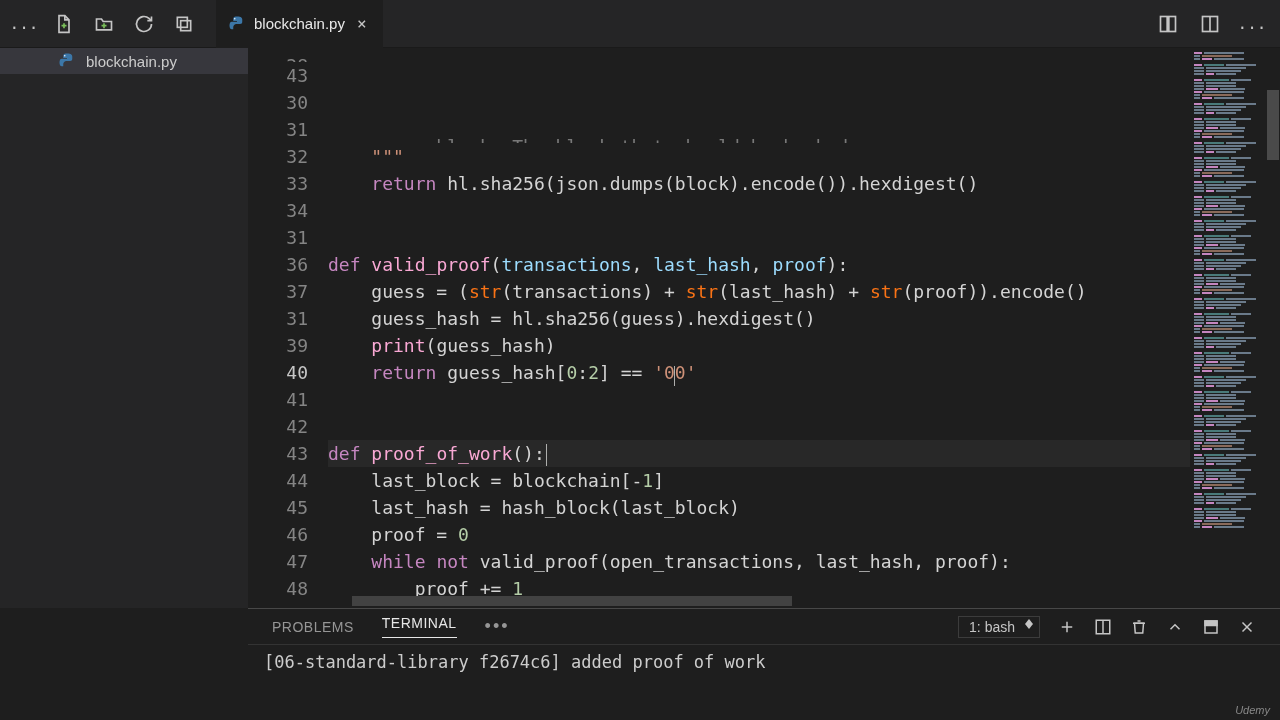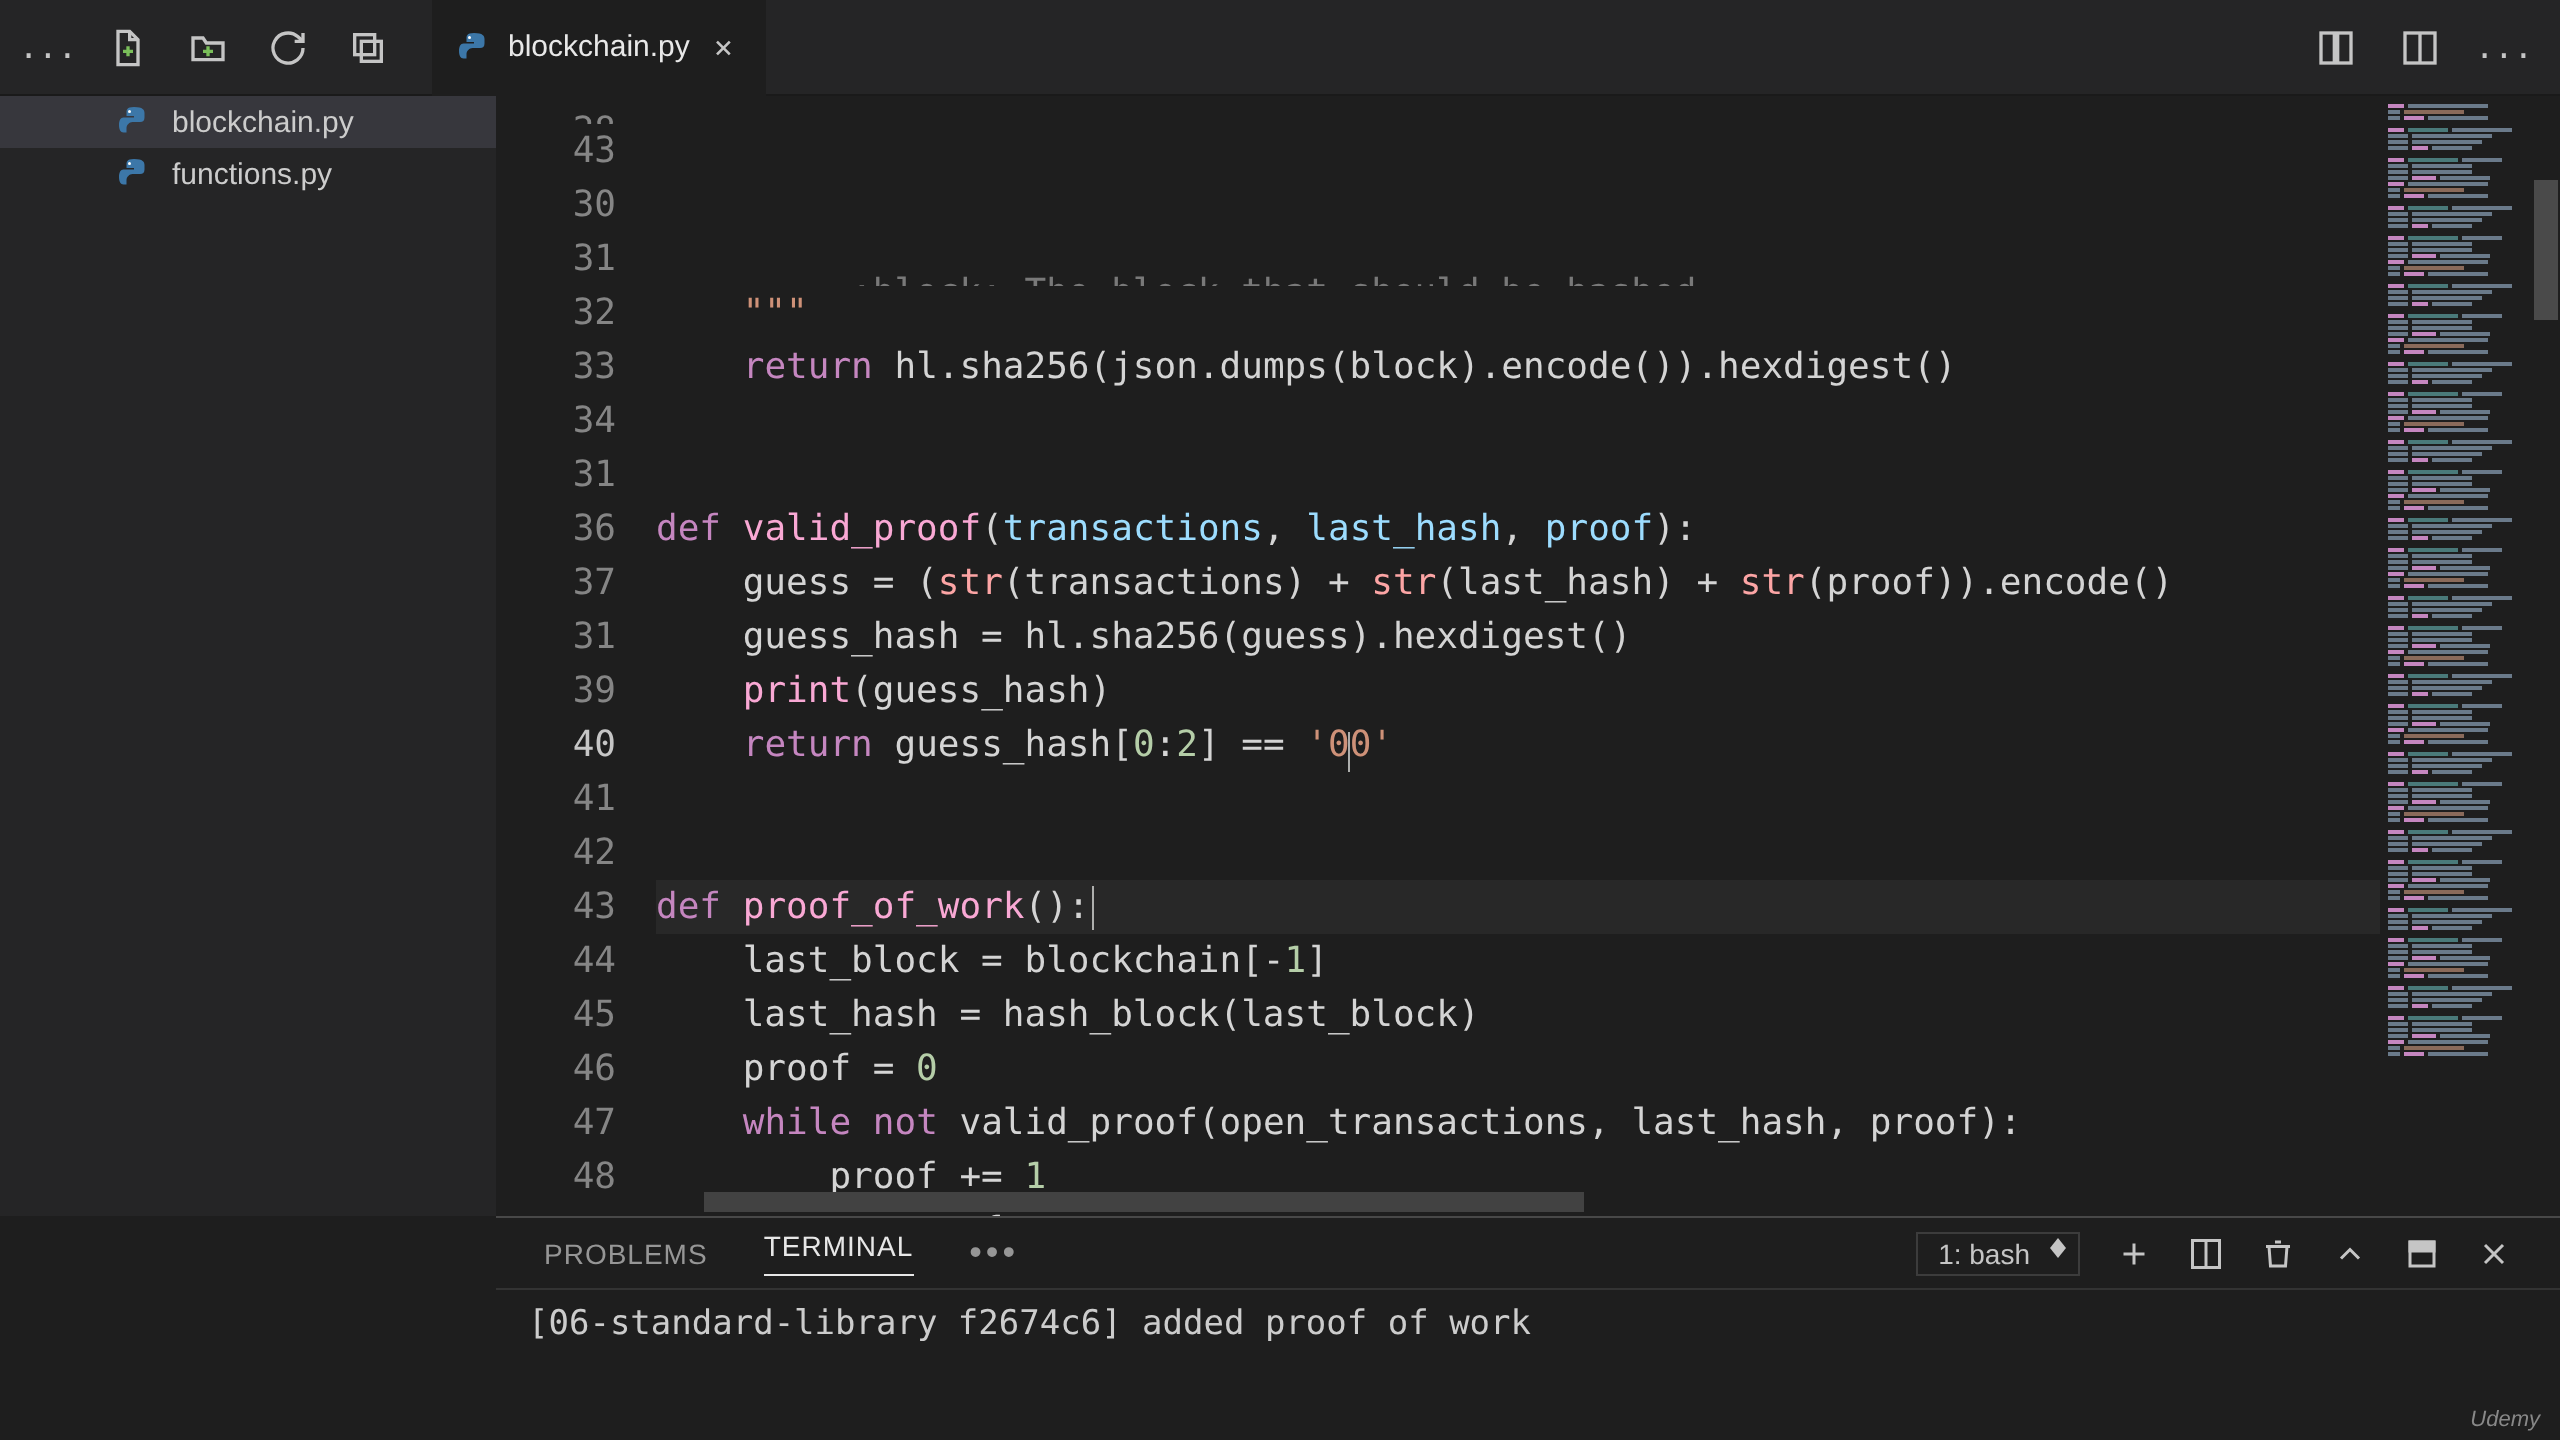--- a/index.html
+++ b/index.html
@@ -86,21 +86,21 @@
   line-height: 27px;
   padding-top: 4px;
   white-space: pre;
   position: relative;
 }
 .code .line { display: block; height: 27px; }
 .line.highlighted { background: #282828; }
 .k { color: #c586c0; }
 .fn { color: #f9a8d4; }
 .pm { color: #9cdcfe; }
-.call { color: #fca5a5; }
+.call { color: #f97316; }
 .num { color: #b5cea8; }
 .str { color: #ce9178; }
 .cursor-caret {
   display: inline-block;
   width: 1px; height: 22px;
   background: #aeafad;
   vertical-align: middle;
   margin-left: 1px;
 }
 .second-cursor {
@@ -270,27 +270,20 @@
 </div>
 
 <div class="sidebar">
   <div class="file-item active">
     <svg class="file-icon" viewBox="0 0 24 24">
         <path fill="#3c77a8" d="M12 2c-5 0-5 2-5 4v2h5v1H5c-2 0-3 2-3 5s1 5 3 5h2v-3c0-2 2-4 4-4h5c2 0 3-1 3-3V6c0-2-1-4-7-4z"></path>
         <circle cx="9" cy="5" r="1" fill="#fff"></circle>
       </svg>
     <span>blockchain.py</span>
   </div>
-  <div class="file-item">
-    <svg class="file-icon" viewBox="0 0 24 24">
-        <path fill="#3c77a8" d="M12 2c-5 0-5 2-5 4v2h5v1H5c-2 0-3 2-3 5s1 5 3 5h2v-3c0-2 2-4 4-4h5c2 0 3-1 3-3V6c0-2-1-4-7-4z"></path>
-        <circle cx="9" cy="5" r="1" fill="#fff"></circle>
-      </svg>
-    <span>functions.py</span>
-  </div>
 </div>
 
 <div class="editor">
   <div class="gutter">
       <div style="height: 10px; overflow: hidden;">28</div>
       <div>43</div>
       <div>30</div>
       <div>31</div>
       <div>32</div>
       <div>33</div>

